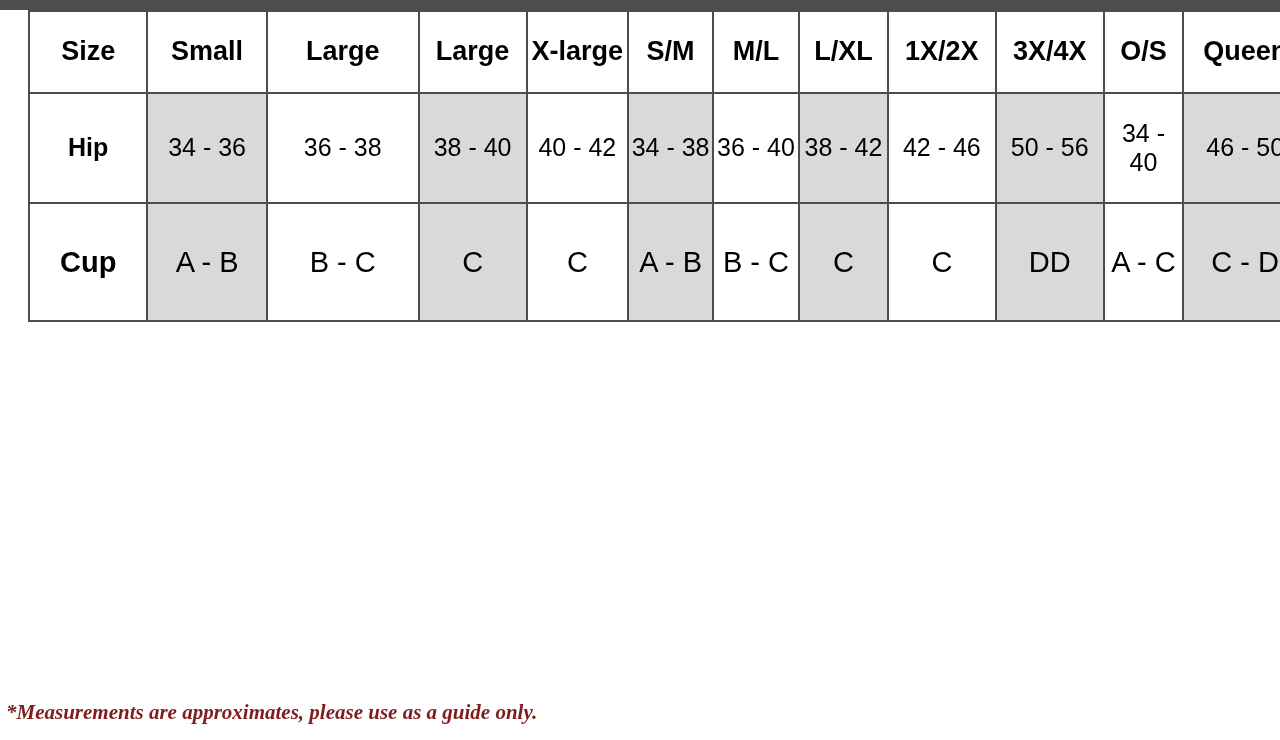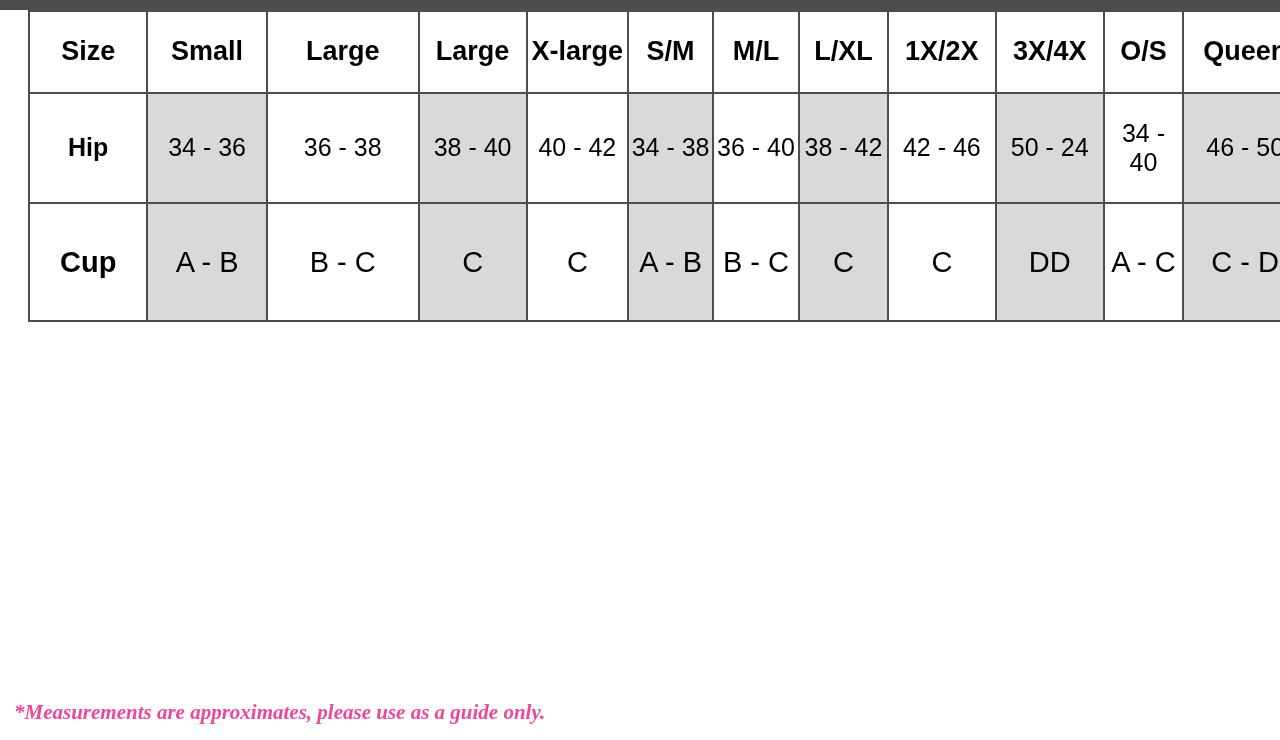--- a/index.html
+++ b/index.html
@@ -84,27 +84,27 @@
   }
   .cup-row td {
     font-size: 29px;
     height: 108px;
   }
   .shaded { background: #d9d9d9; }
   .plain  { background: #ffffff; }
 
   .footnote {
     position: absolute;
-    left: 14px;
+    left: 6px;
     top: 700px;
     font-family: "Liberation Serif", serif;
     font-style: italic;
     font-weight: bold;
     font-size: 21px;
-    color: #ec4899;
+    color: #7f1d1d;
     white-space: nowrap;
   }
 </style>
 </head>
 <body>
 
 <div class="page">
 
   <div class="top-bar"></div>
 
@@ -146,21 +146,21 @@
         <tr class="meas-row">
           <td class="row-label plain">Hip</td>
           <td class="shaded">34 - 36</td>
           <td class="plain">36 - 38</td>
           <td class="shaded">38 - 40</td>
           <td class="plain">40 - 42</td>
           <td class="shaded">34 - 38</td>
           <td class="plain">36 - 40</td>
           <td class="shaded">38 - 42</td>
           <td class="plain">42 - 46</td>
-          <td class="shaded">50 - 24</td>
+          <td class="shaded">50 - 56</td>
           <td class="plain">34 - 40</td>
           <td class="shaded">46 - 50</td>
         </tr>
 
         <tr class="cup-row">
           <td class="row-label plain">Cup</td>
           <td class="shaded">A - B</td>
           <td class="plain">B - C</td>
           <td class="shaded">C</td>
           <td class="plain">C</td>

